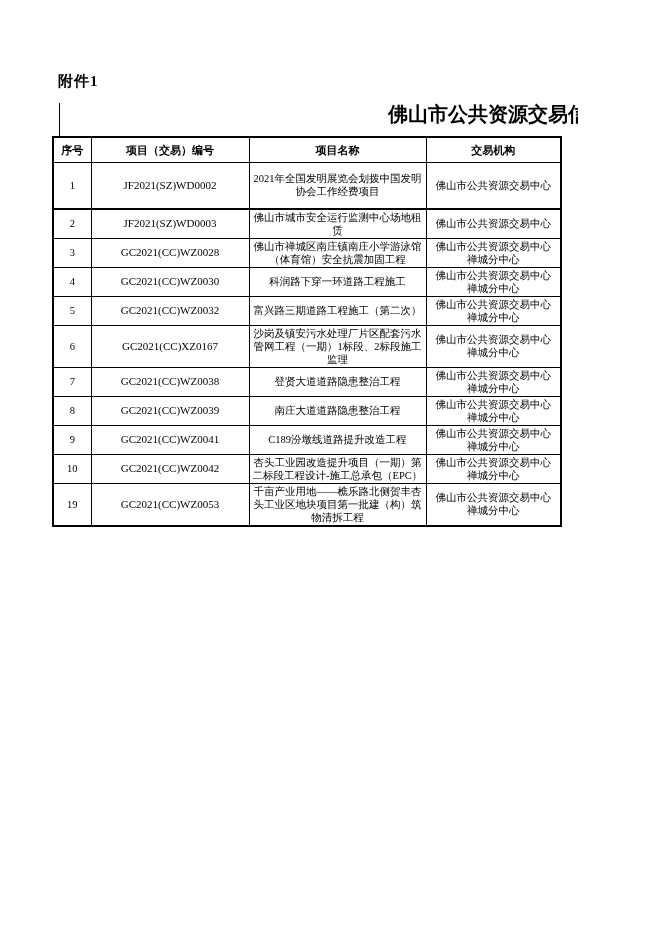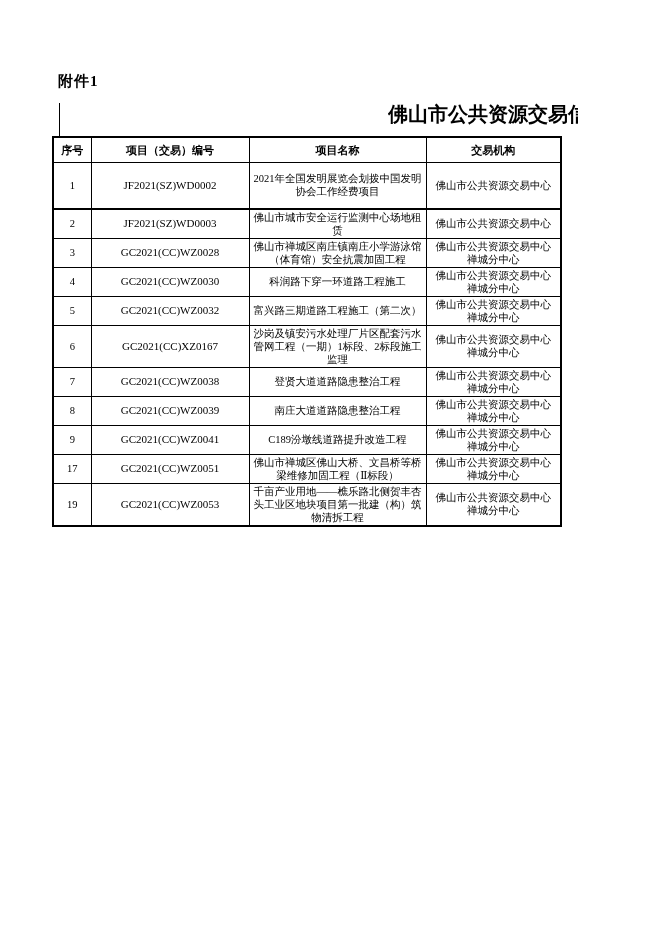--- a/index.html
+++ b/index.html
@@ -139,23 +139,23 @@
 禅城分中心</td>
         </tr>
         <tr>
           <td class="no">9</td>
           <td class="code">GC2021(CC)WZ0041</td>
           <td class="name">C189汾墩线道路提升改造工程</td>
           <td class="org">佛山市公共资源交易中心
 禅城分中心</td>
         </tr>
         <tr>
-          <td class="no">17</td>
-          <td class="code">GC2021(CC)WZ0051</td>
-          <td class="name">佛山市禅城区佛山大桥、文昌桥等桥梁维修加固工程（Ⅱ标段）</td>
+          <td class="no">10</td>
+          <td class="code">GC2021(CC)WZ0042</td>
+          <td class="name">杏头工业园改造提升项目（一期）第二标段工程设计-施工总承包（EPC）</td>
           <td class="org">佛山市公共资源交易中心
 禅城分中心</td>
         </tr>
         <tr>
           <td class="no">19</td>
           <td class="code">GC2021(CC)WZ0053</td>
           <td class="name">千亩产业用地——樵乐路北侧贺丰杏头工业区地块项目第一批建（构）筑物清拆工程</td>
           <td class="org">佛山市公共资源交易中心
 禅城分中心</td>
         </tr>

